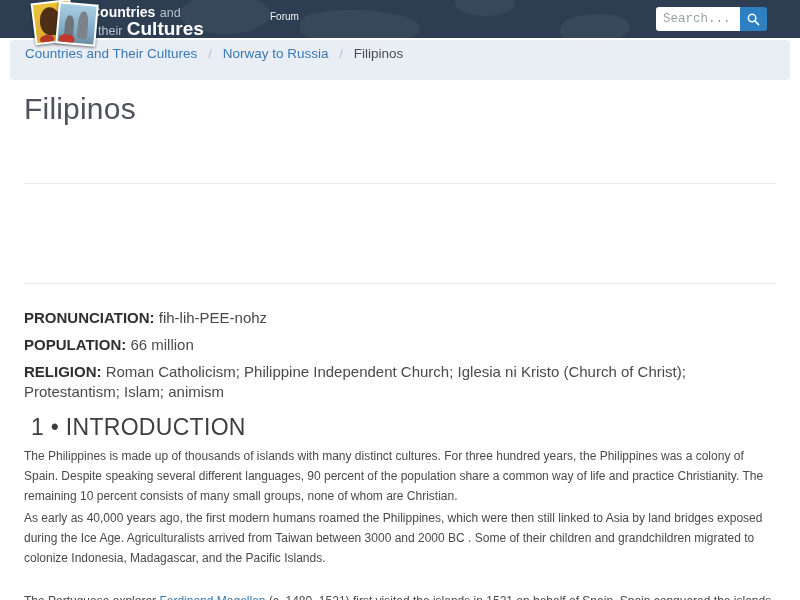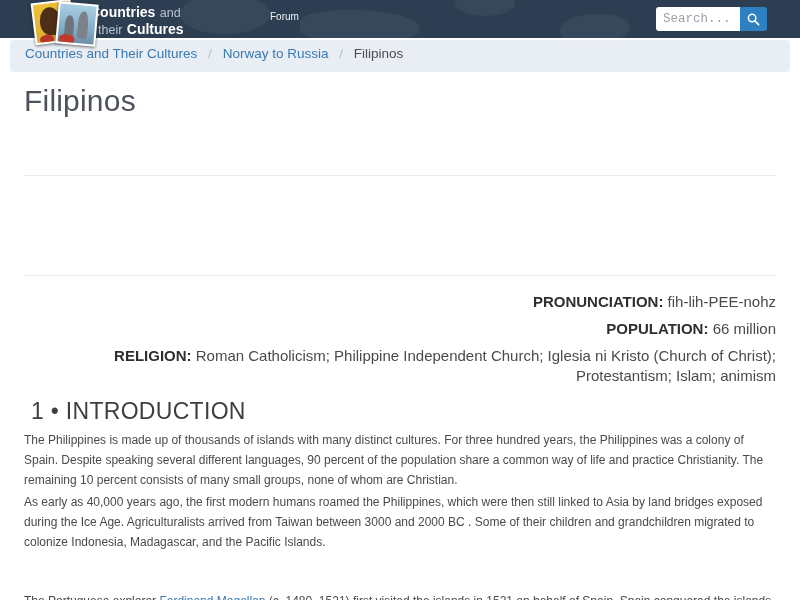--- a/index.html
+++ b/index.html
@@ -41,21 +41,21 @@
   .photo2 .art { background: linear-gradient(180deg, #a9cee2 0%, #7fa9c3 70%, #6b8ea6 100%); }
   .moai { position: absolute; bottom: 14%; background: #6e747c; border-radius: 45% 45% 18% 18%; }
   .m1 { left: 18%; width: 24%; height: 58%; }
   .m2 { left: 52%; width: 28%; height: 70%; background: #7b828a; }
   .flower { position: absolute; left: 2%; bottom: -6%; width: 46%; height: 26%;
     background: #c0392b; border-radius: 50%; }
 
   .wordmark { position: absolute; left: 90px; top: 4px; color: #fff; line-height: 15px; white-space: nowrap; }
   .wordmark .l1 b { font-size: 14px; }
   .wordmark .l2 { padding-left: 8px; }
-  .wordmark .l2 b { font-size: 14px; }
+  .wordmark .l2 b { font-size: 19px; }
   .wordmark .lite { color: #b9c4d0; font-weight: 400; font-size: 12.5px; text-align: center; }
 
   .forum-link {
     position: absolute; left: 233px; top: 11px; color: #eef1f4; font-size: 10px;
     text-decoration: none; cursor: pointer; margin-left: 37px;
   }
 
   .search-form { position: absolute; right: 33px; top: 7px; display: flex; }
   .search-input {
     width: 84px; height: 24px; border: none; border-radius: 3px 0 0 3px;
@@ -63,39 +63,39 @@
     font-family: Liberation Mono, monospace;
   }
   .search-input::placeholder { color: #9aa0a6; }
   .search-btn {
     width: 27px; height: 24px; border: none; border-radius: 0 3px 3px 0;
     background: #2f80c3; cursor: pointer; display: flex; align-items: center; justify-content: center;
   }
 
   
   .breadcrumb-bar {
-    position: relative; margin: 2px 10px 0; height: 32px; background: #e9edf4;
+    position: relative; margin: 2px 10px 0; height: 40px; background: #e9edf4;
     border-radius: 4px; padding: 6px 15px; font-size: 13.5px; line-height: 16px;
     z-index: 1; white-space: nowrap;
   }
   .breadcrumb-bar a { color: #3a79b3; text-decoration: none; cursor: pointer; }
   .breadcrumb-bar .sep { color: #b9c2cb; padding: 0 7px; }
   .breadcrumb-bar .current { color: #4a4e53; }
 
   
   .content { margin: 0 10px; padding: 0 14px; }
   .page-title {
     margin-top: 12px; font-size: 30px; font-weight: 400; color: #4d525c;
     letter-spacing: 0.2px; line-height: 34px;
   }
   .rule { border: none; border-top: 1px solid #eceae7; height: 0; }
   .rule1 { margin-top: 57px; }
   .ad-space { height: 99px; }
 
-  .facts { margin-top: 16px; text-align: right; }
+  .facts { margin-top: 24px; }
   .fact { font-size: 15px; line-height: 20px; color: #4a4a4a; margin: 0 0 7px; }
   .fact b { color: #2f2f2f; }
 
   .section-heading {
     font-size: 23px; font-weight: 400; color: #3e3e3e;
     margin: 12px 0 6px; padding-left: 7px; line-height: 26px; letter-spacing: 0.3px;
   }
   .par { font-size: 12px; line-height: 20px; color: #4a4a4a; margin: 0 0 2px; }
   .p3 { position: absolute; left: 24px; right: 24px; top: 591px; }
   .inline-link { color: #3a79b3; text-decoration: none; cursor: pointer; }

